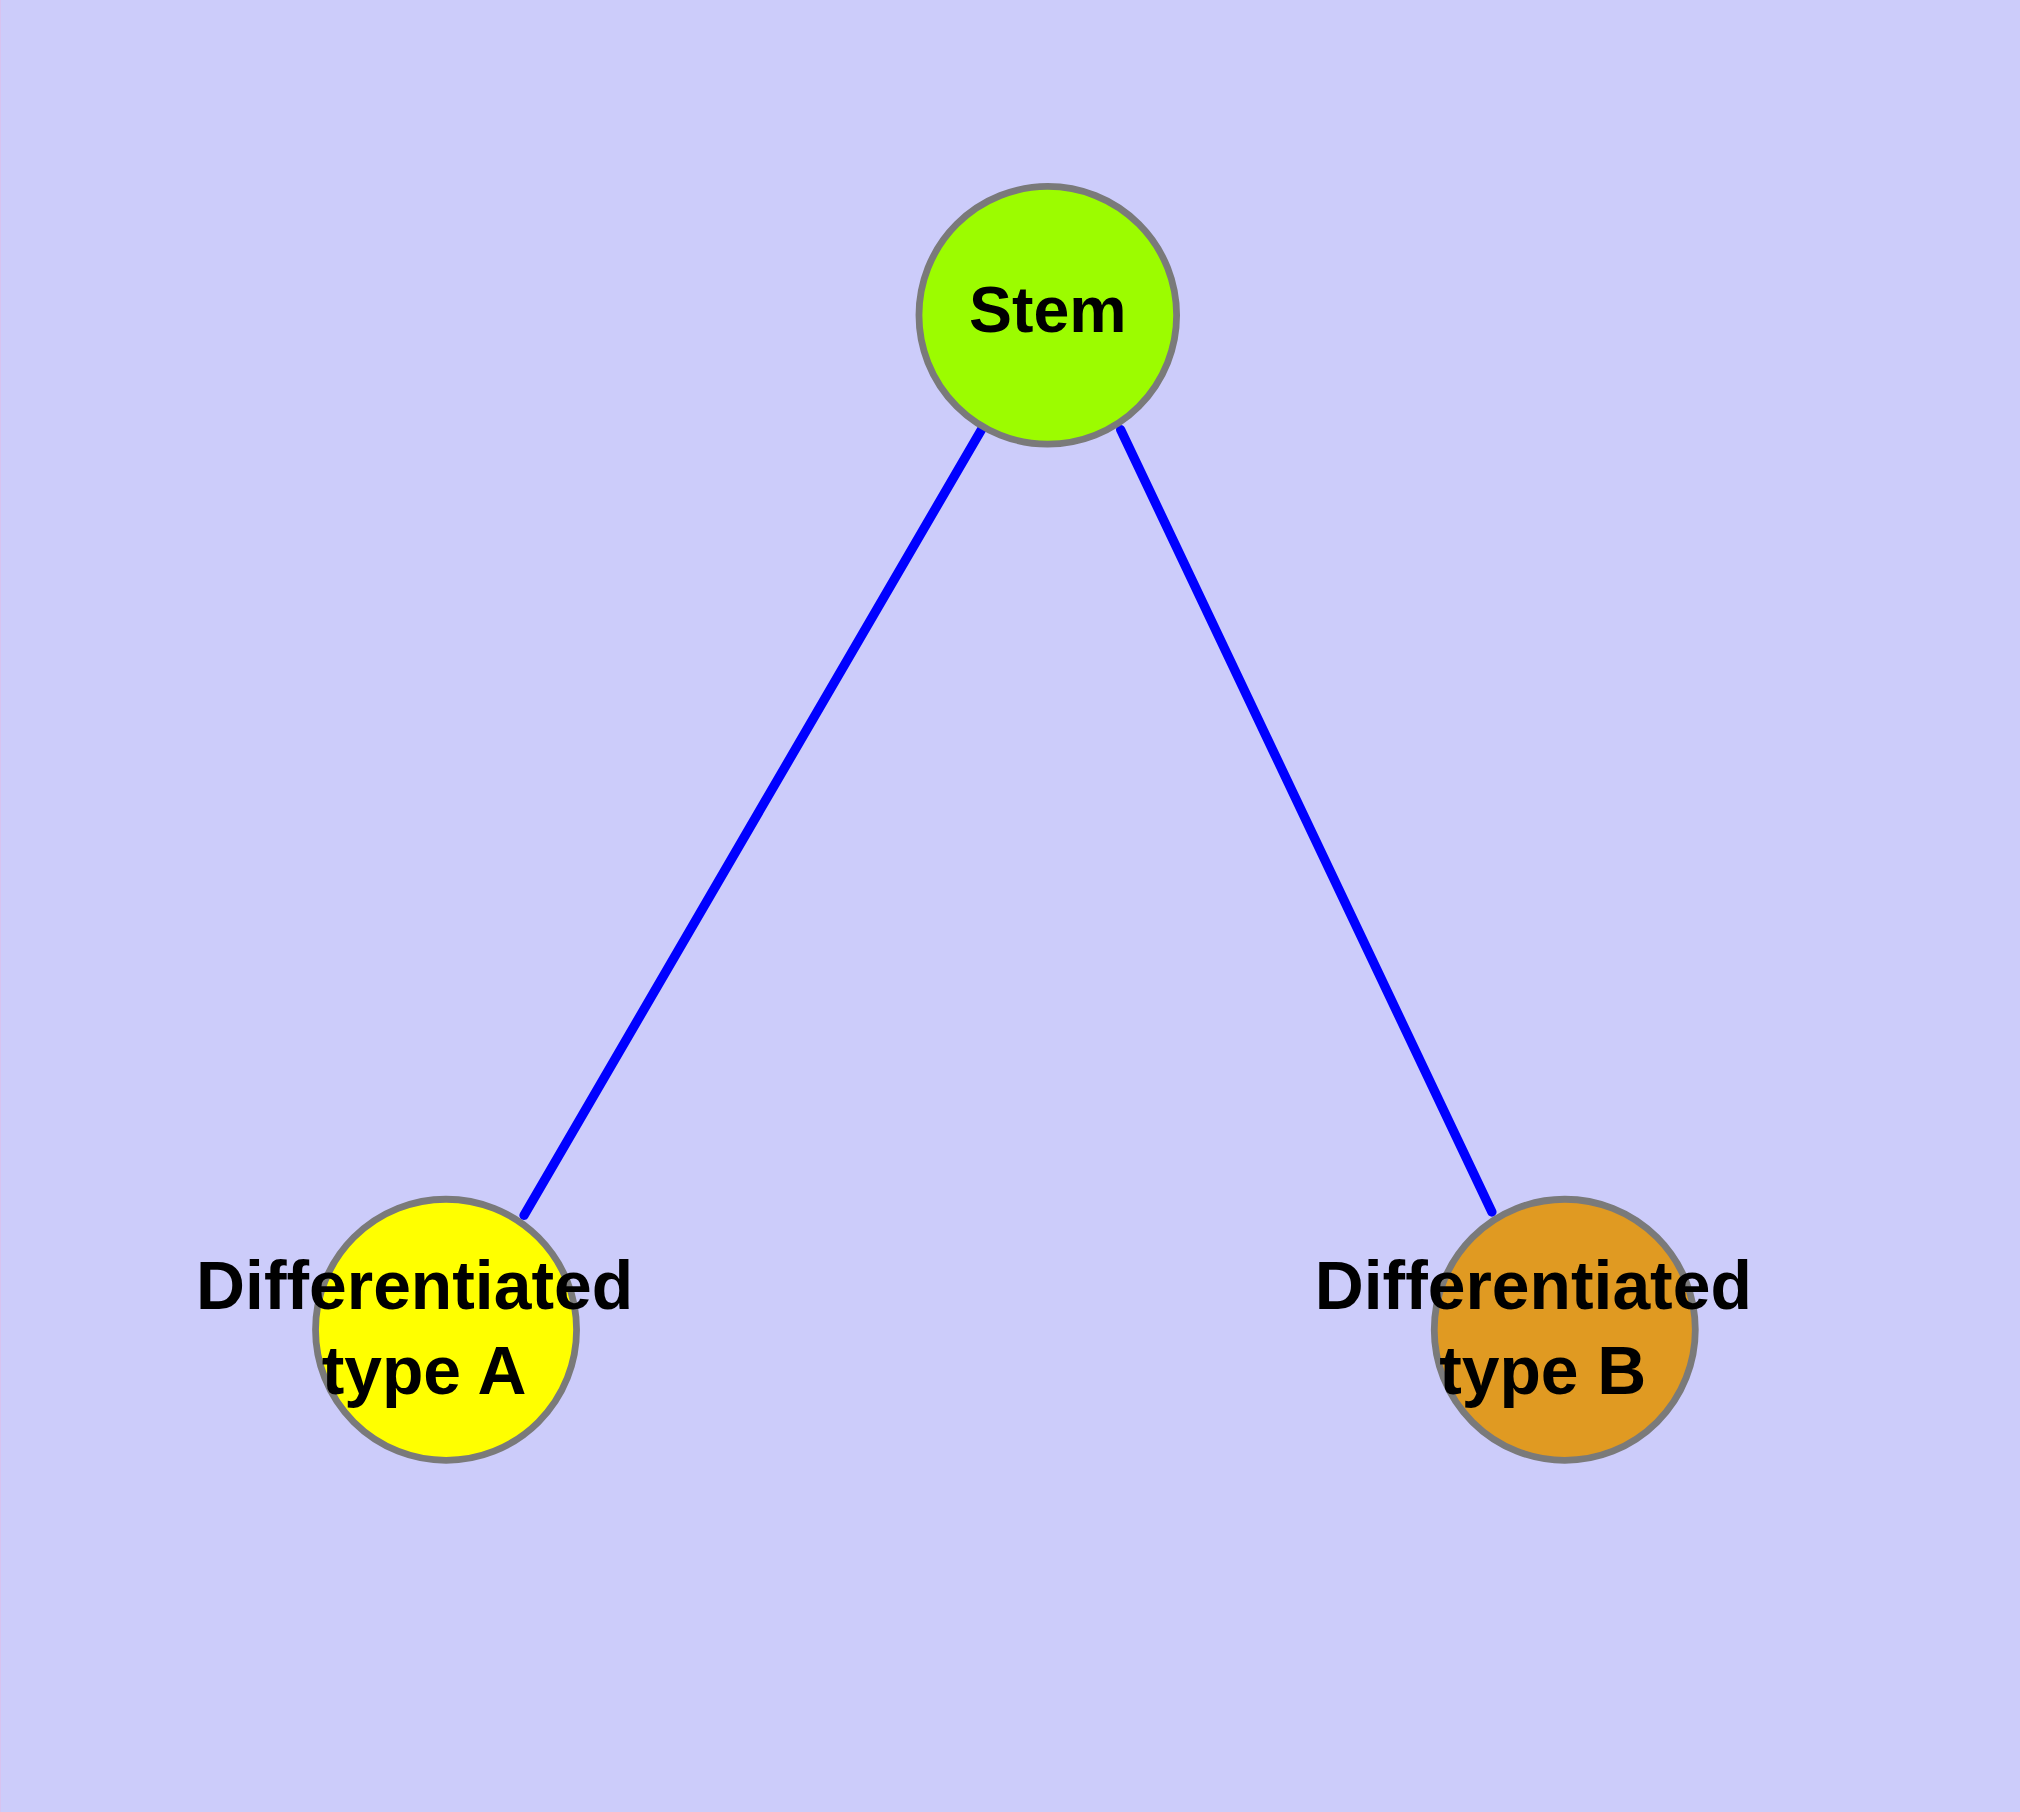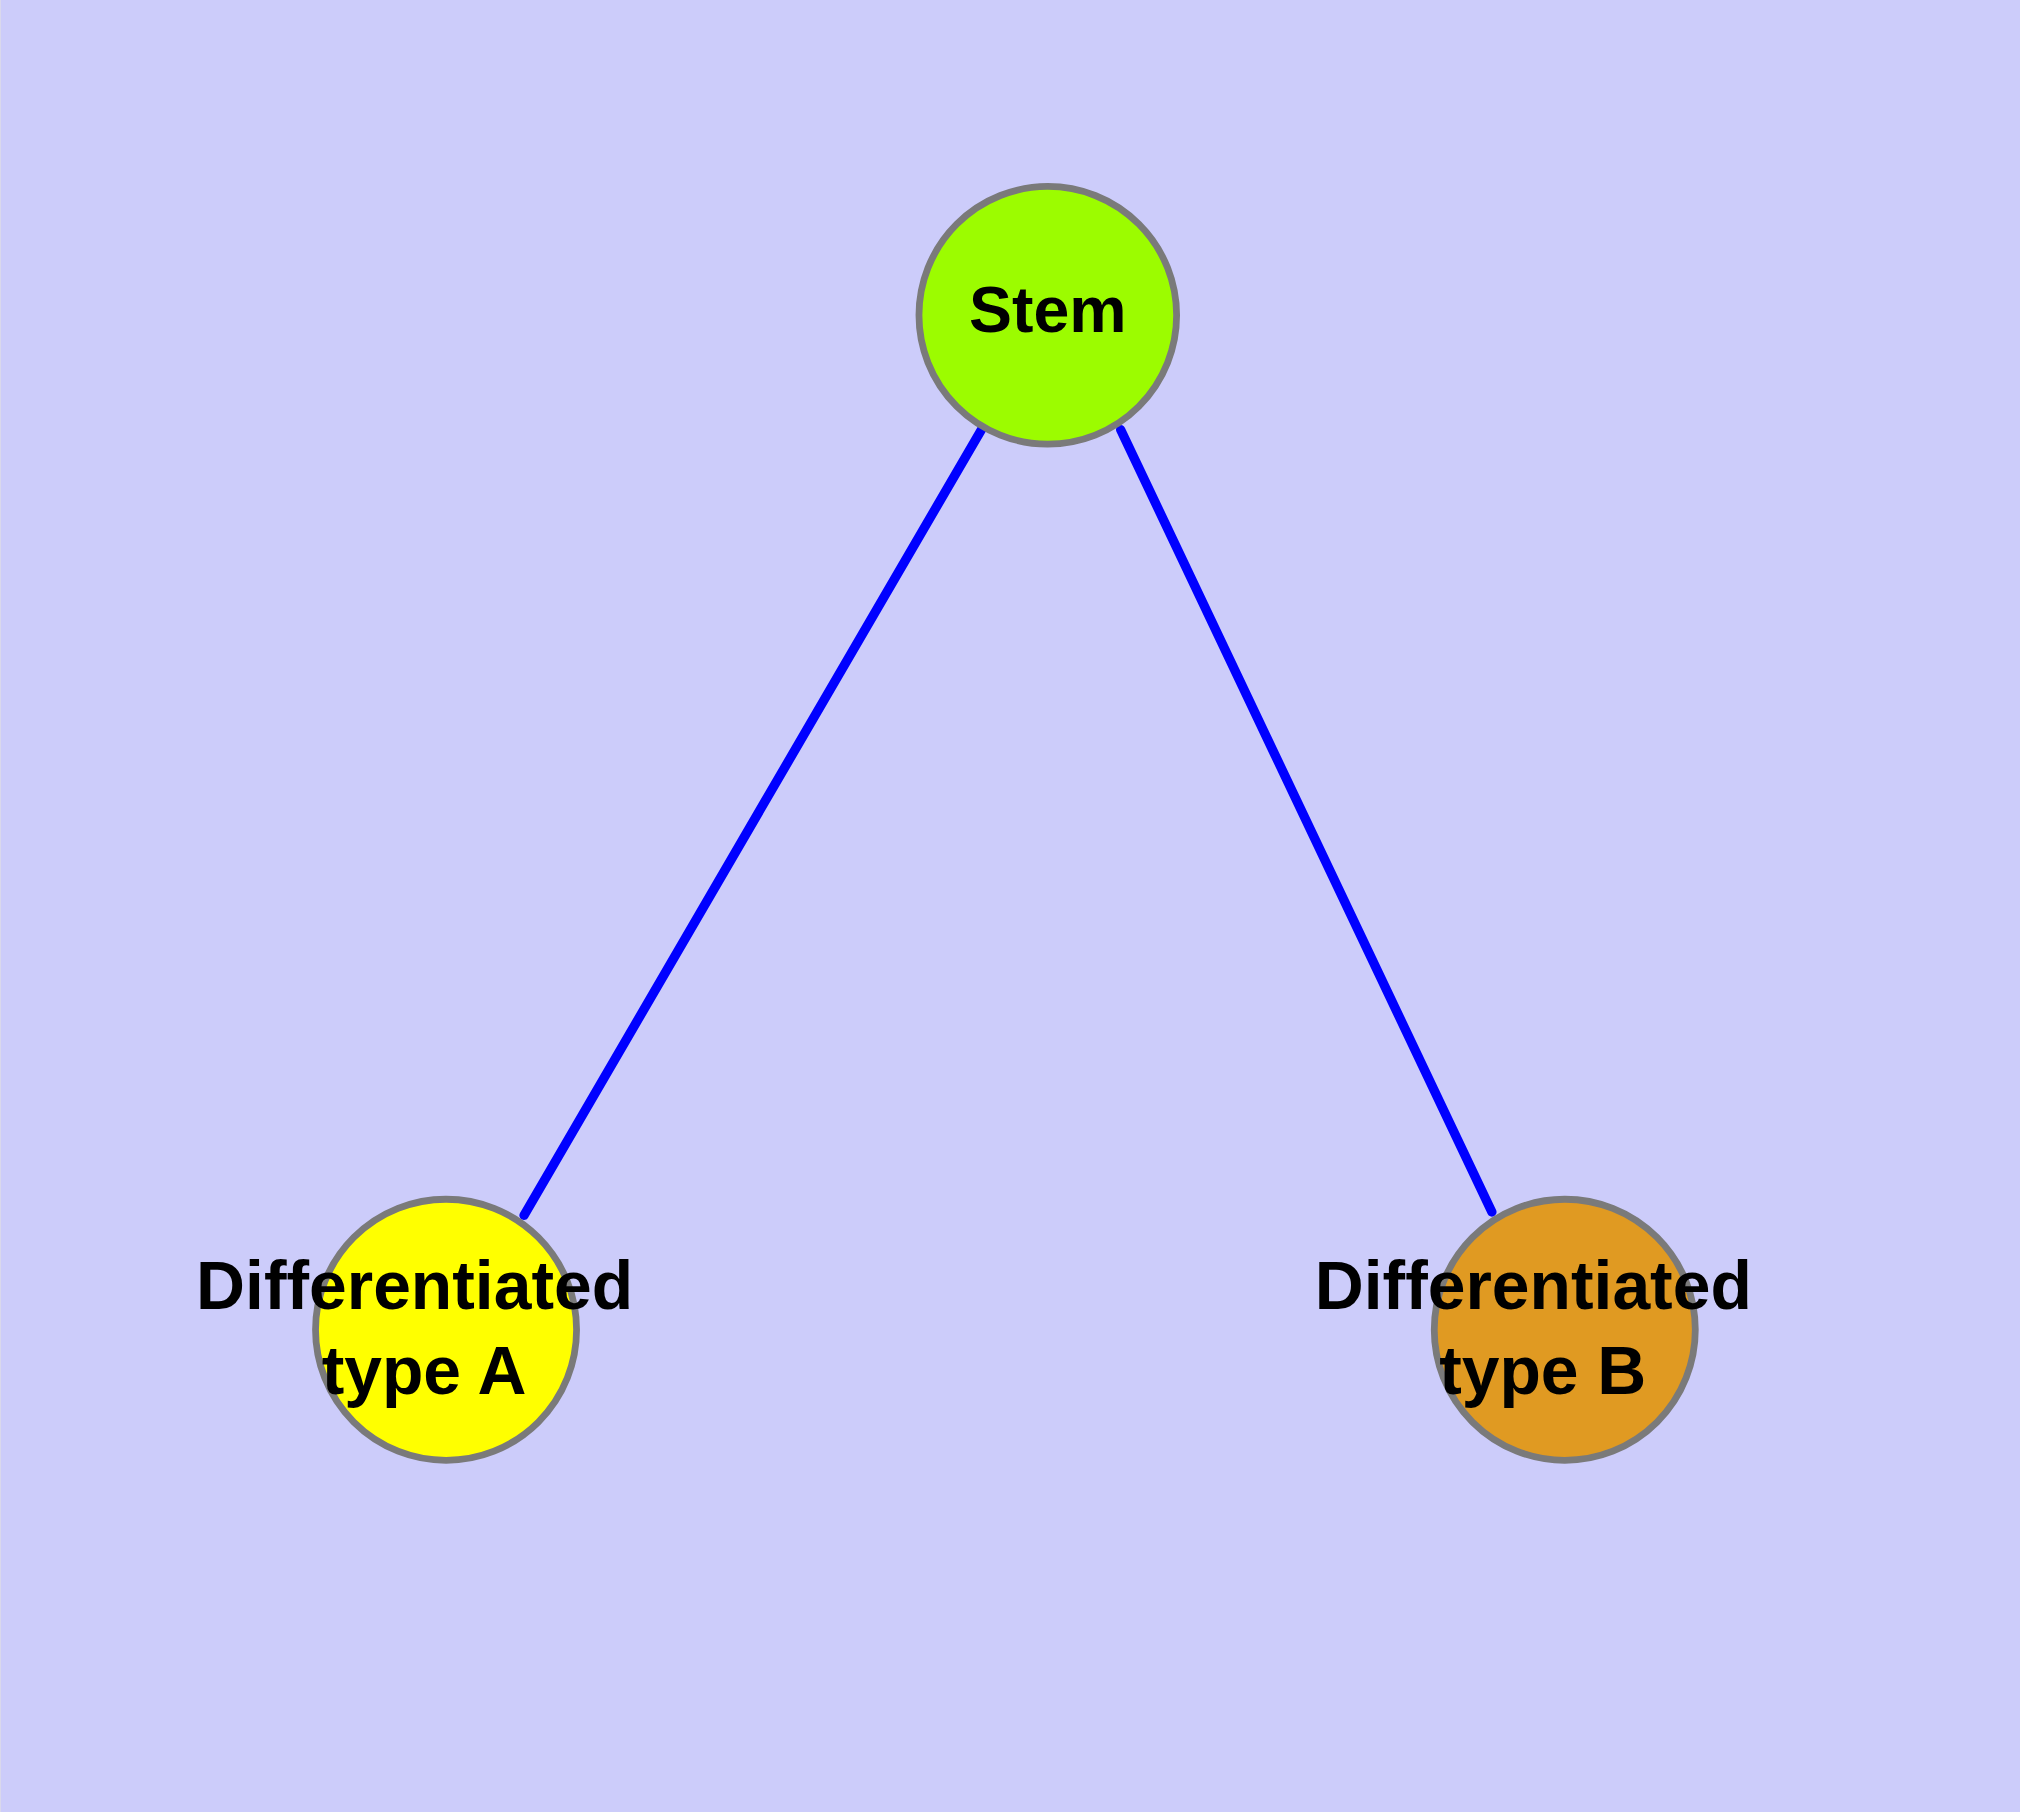--- a/index.html
+++ b/index.html
@@ -41,21 +41,21 @@
     fill: none;
   }
   .node-circle {
     stroke: #7a7a7a;
     stroke-width: 8;
   }
 </style>
 </head>
 <body style="background: rgb(204, 204, 250);">
 
-<div id="canvas" style="width: 2021px; height: 1812px; background: #fef9c3;">
+<div id="canvas" style="width: 2021px; height: 1812px; background: #f9a8d4;">
   <svg id="graph-svg" viewBox="0 0 2384 2138">
 
     <rect x="0" y="0" width="2384" height="2138" fill="#ccccfa"></rect>
 
     <g>
       <line class="edge-line" x1="1160" y1="503" x2="618" y2="1434" stroke="#0000ff"></line>
       <line class="edge-line" x1="1322" y1="507" x2="1760" y2="1430" stroke="#0000ff"></line>
     </g>
 
     <g>

